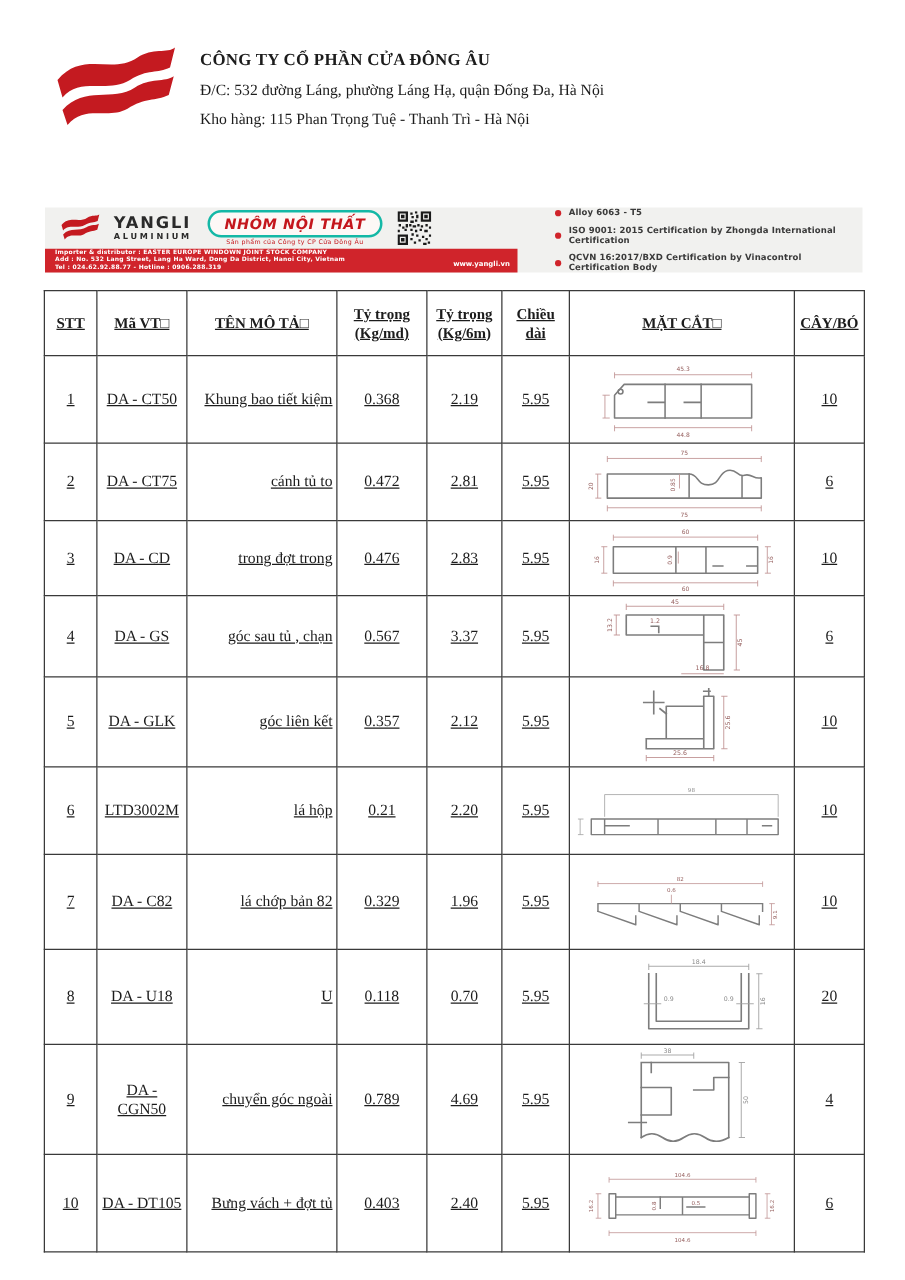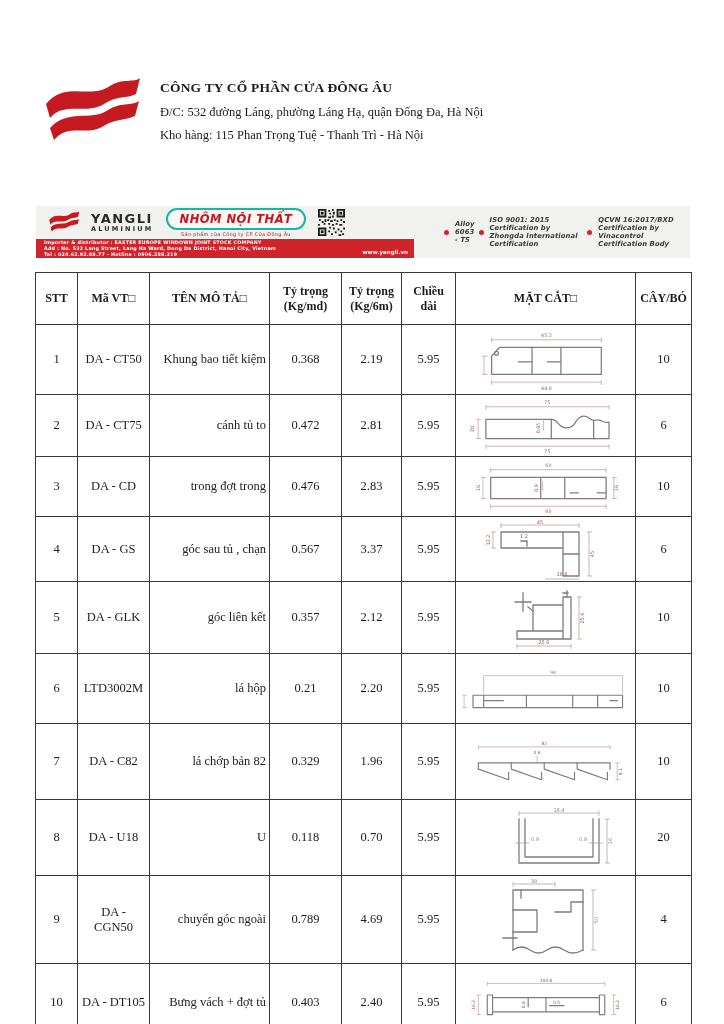--- a/index.html
+++ b/index.html
@@ -1,19 +1,19 @@
 <!DOCTYPE html>
 <html><head>
 <meta charset="utf-8">
 <style>
   * { margin:0; padding:0; box-sizing:border-box; }
   html,body { width:724px; height:1024px; background:#ffffff; }
   body { font-family:"Liberation Serif", serif; color:#1c1c1c; position:relative; }
 
-  .page { position:absolute; inset:0; background:#fff;margin-top:40px; }
+  .page { position:absolute; inset:0; background:#fff; }
 
   
   .letterhead { position:absolute; top:30px; left:40px; display:flex; gap:16px; }
   .logo-flag { width:104px; height:84px; flex:0 0 auto; }
   .lh-text { padding-top:6px; font-size:12.5px; line-height:1.85; }
   .company-name { font-weight:bold; font-size:13.5px; letter-spacing:.2px; }
 
   .doc-title { position:absolute; top:133px; left:0; width:100%; text-align:center;
                font-size:21px; font-weight:bold; letter-spacing:.5px; }
 
@@ -29,28 +29,28 @@
   .badge-wrap { text-align:center; }
   .badge { display:inline-block; border:2px solid #14b8a6; border-radius:11px; padding:2px 12px;
            color:#c4161c; font-weight:bold; font-style:italic; font-size:11.5px; letter-spacing:.5px;
            background:#fdf8f6; white-space:nowrap; }
   .badge-sub { font-size:5px; color:#c4161c; margin-top:1px; letter-spacing:.3px; }
   .qr { width:27px; height:27px; }
   .banner-strip { height:19px; background:#d0242b; color:#fff; display:flex;
                   justify-content:space-between; align-items:flex-start; padding:1px 6px 1px 8px; }
   .strip-lines { font-size:4.8px; line-height:1.2; font-weight:bold; letter-spacing:.2px; }
   .strip-site { font-size:5.5px; font-weight:bold; align-self:flex-end; padding-bottom:2px; }
-  .banner-right { flex:1; display:flex; flex-direction:row; justify-content:flex-end;
-                  gap:4px; padding-left:30px;font-style:italic; }
+  .banner-right { flex:1; display:flex; flex-direction:column; justify-content:space-between;
+                  gap:4px; padding-left:30px; }
   .bullet { display:flex; align-items:center; font-size:6.8px; font-weight:bold; color:#3a3a3a; letter-spacing:.1px; }
   .bullet .dot { width:5px; height:5px; border-radius:50%; background:#d0242b; margin-right:6px; flex:0 0 auto; }
 
   
   .table-wrap { position:absolute; top:232px; left:35px; width:656px; }
-  table { border-collapse:collapse; width:100%; table-layout:fixed; }
+  table { border-collapse:collapse; width:100%; table-layout:fixed;text-decoration:underline; }
   th, td { border:1.6px solid #3a3a3a; text-align:center; vertical-align:middle;
            font-size:12.5px; padding:2px 3px; overflow:hidden; }
   th { font-weight:bold; font-size:12px; height:52px; white-space:pre-line; line-height:1.25; }
   td.tl { text-align:right; padding-left:6px; }
   td.sec { padding:1px; }
   .cs { display:block; margin:0 auto; }
 
   
   .pp { fill:none; stroke:#7d7d7d; stroke-width:1.3; stroke-linejoin:round; stroke-linecap:square; }
   .dl { fill:none; stroke:#bf9191; stroke-width:.7; }

